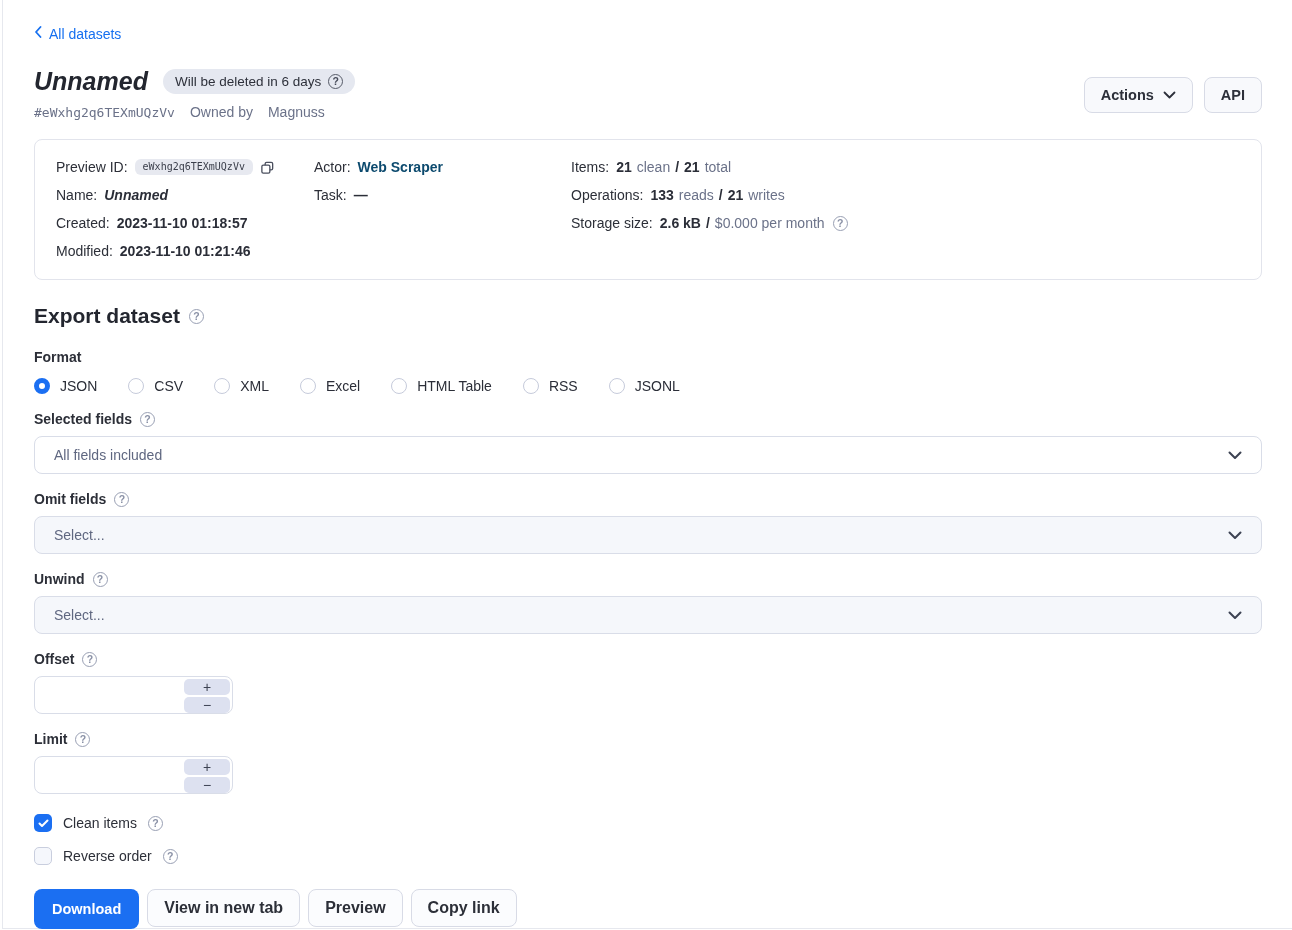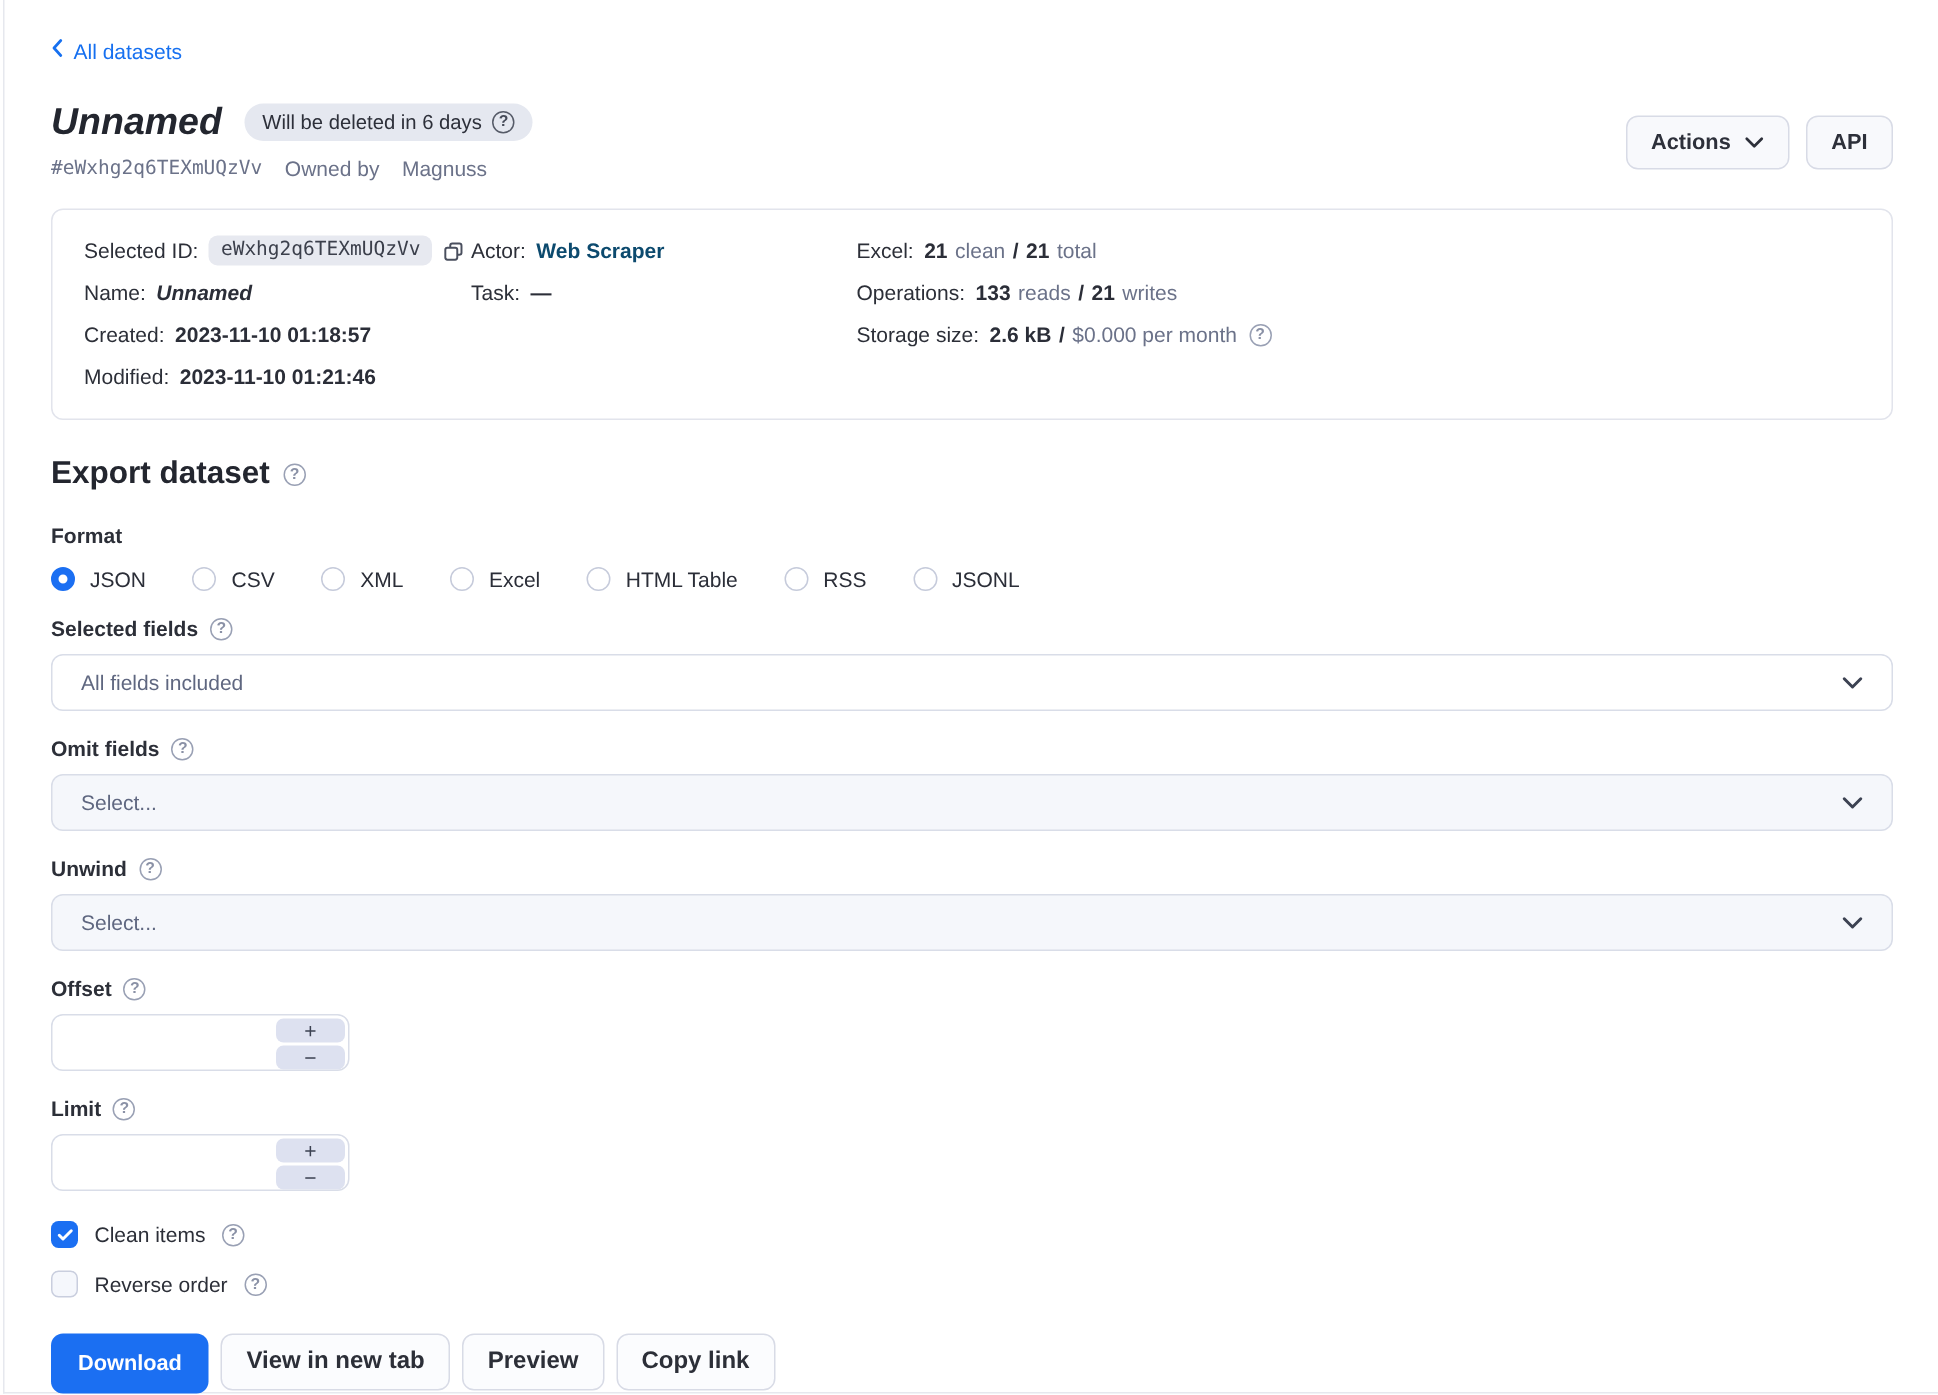--- a/index.html
+++ b/index.html
@@ -31,21 +31,21 @@
     border-radius: 8px; font-family: inherit; font-size: 14.5px; font-weight: 600; color: #2d303a;
     display: inline-flex; align-items: center; gap: 9px; cursor: pointer;
   }
   
   .info-panel { margin-top: 19px; border: 1px solid #e2e4ec; border-radius: 8px; padding: 13px 21px 14px; display: flex; }
   .info-col1 { width: 258px; }
   .info-col2 { width: 257px; }
   .info-col3 { flex: 1; }
   .irow { display: flex; align-items: center; height: 28px; }
   .irow .lbl { color: #2c2f38; margin-right: 7px; }
-  .pill { font-family: "DejaVu Sans Mono", monospace; font-size: 13px; padding: 2px 8px 3px; border-radius: 6px; background: #e7e9f0; color: #3b3f4b; }
+  .pill { font-family: "DejaVu Sans Mono", monospace; font-size: 10px; padding: 2px 8px 3px; border-radius: 6px; background: #e7e9f0; color: #3b3f4b; }
   .pill.blue { background: #dfecfd; color: #1670f0; cursor: pointer; }
   .copy-btn { background: none; border: none; cursor: pointer; margin-left: 7px; display: inline-flex; align-items: center; padding: 0; }
   .b { font-weight: 700; }
   .ib { font-weight: 700; font-style: italic; }
   .muted { color: #6b7289; }
   .sp { margin-right: 5px; }
   .spl { margin-left: 5px; }
   .link-bold { color: #0c4a6e; font-weight: 700; cursor: pointer; }
   
   .help {
@@ -129,21 +129,21 @@
       </button>
       <button class="btn-secondary">
         <span>API</span>
       </button>
     </div>
   </div>
 
   <div class="info-panel">
     <div class="info-col1">
       <div class="irow">
-        <span class="lbl">Selected ID:</span>
+        <span class="lbl">Preview ID:</span>
         <span class="pill">eWxhg2q6TEXmUQzVv</span>
         <button class="copy-btn">
           <svg width="15" height="15" viewBox="0 0 16 16">
               <rect x="2" y="5.5" width="8.5" height="8.5" rx="1.5" fill="#fff" stroke="#4a4f5e" stroke-width="1.4"></rect>
               <path d="M5.5 5.5 V4 a1.5 1.5 0 0 1 1.5 -1.5 h5 a1.5 1.5 0 0 1 1.5 1.5 v5 a1.5 1.5 0 0 1 -1.5 1.5 h-1.5" fill="none" stroke="#4a4f5e" stroke-width="1.4"></path>
             </svg>
         </button>
       </div>
       <div class="irow">
         <span class="lbl">Name:</span>
@@ -163,21 +163,21 @@
         <span class="lbl">Actor:</span>
         <span class="link-bold">Web Scraper</span>
       </div>
       <div class="irow">
         <span class="lbl">Task:</span>
         <span class="b">—</span>
       </div>
     </div>
     <div class="info-col3">
       <div class="irow">
-        <span class="lbl">Excel:</span>
+        <span class="lbl">Items:</span>
         <span class="b sp">21</span>
         <span class="muted sp">clean</span>
         <span class="b sp">/</span>
         <span class="b sp">21</span>
         <span class="muted">total</span>
       </div>
       <div class="irow">
         <span class="lbl">Operations:</span>
         <span class="b sp">133</span>
         <span class="muted sp">reads</span>

